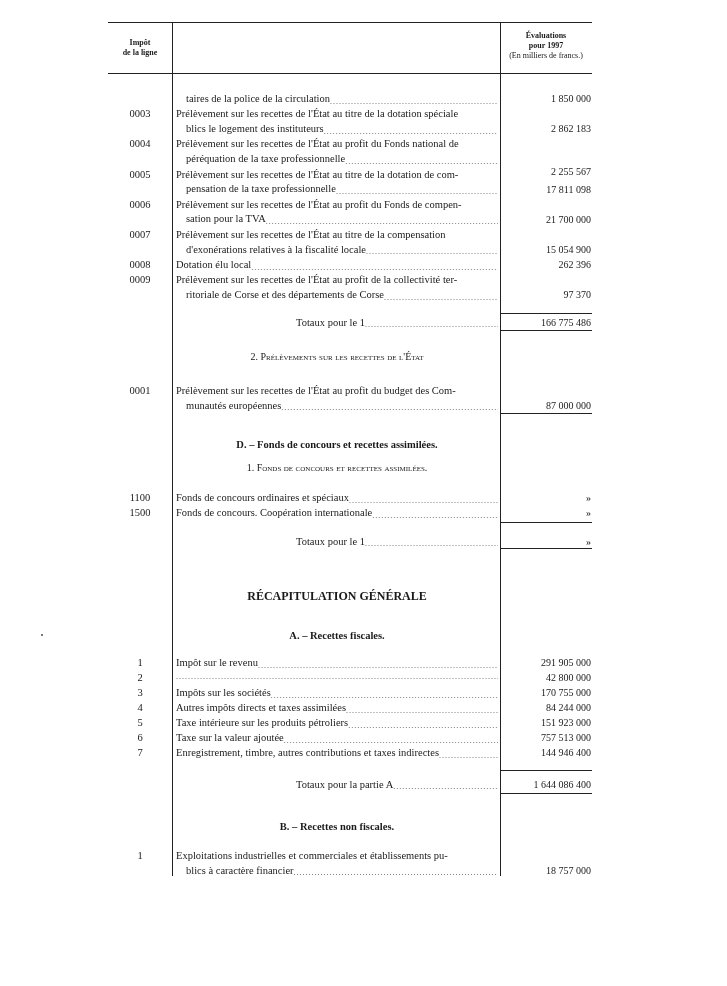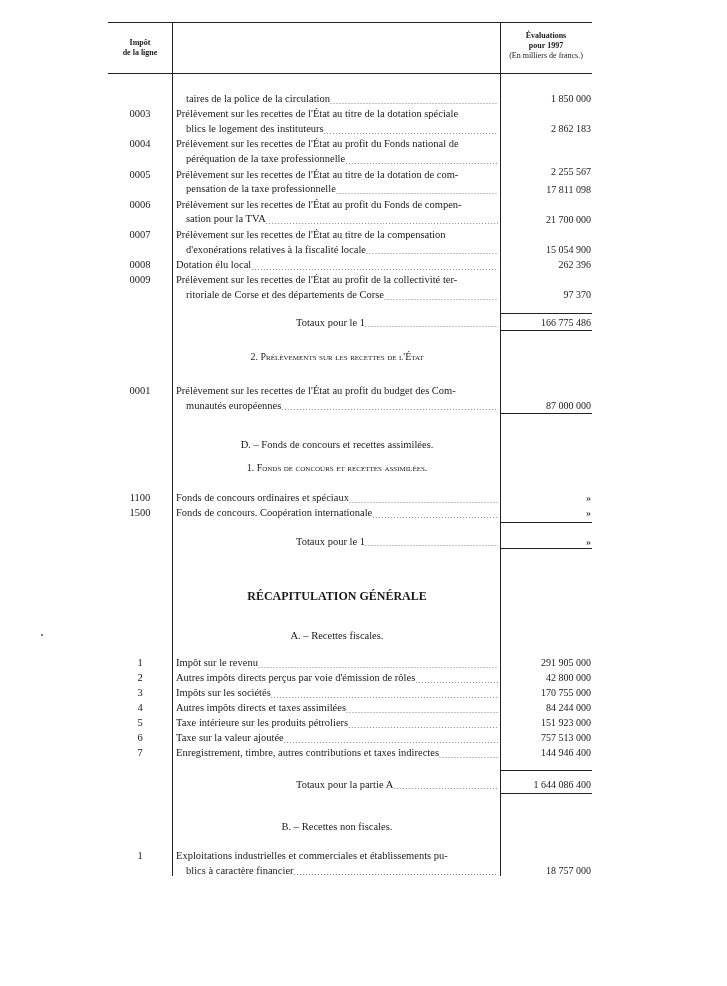--- a/index.html
+++ b/index.html
@@ -11,21 +11,21 @@
   .hdr { position: absolute; text-align: center; font-weight: bold; font-size: 8px; line-height: 10px; }
   .hdr .norm { font-weight: normal; }
   .num { position: absolute; left: 108px; width: 64px; text-align: center; font-size: 10.5px; line-height: 14px; }
   .desc { position: absolute; left: 176px; width: 322px; font-size: 10.5px; line-height: 14.7px; }
   .desc .line { display: flex; white-space: nowrap; overflow: hidden; }
   .desc .line.indent { padding-left: 10px; }
   .desc .line .txt { flex: 0 0 auto; }
   .desc .line .dots { flex: 1 1 auto; overflow: hidden; letter-spacing: 1px; color: #333; font-size: 8px; align-self: flex-end; line-height: 11px; }
   .val { position: absolute; left: 502px; width: 89px; text-align: right; font-size: 10px; line-height: 14px; }
   .center { position: absolute; left: 176px; width: 322px; text-align: center; font-size: 10.5px; line-height: 14px; }
-  .bold { font-weight: normal; }
+  .bold { font-weight: bold; }
   .sc { font-variant: small-caps; font-size: 10px; }
   .total { position: absolute; left: 176px; width: 322px; display: flex; white-space: nowrap; font-size: 10.5px; line-height: 14px; }
   .total .sp { flex: 0 0 120px; }
   .total .txt { flex: 0 0 auto; }
   .total .dots { flex: 1 1 auto; overflow: hidden; letter-spacing: 1px; font-size: 8px; align-self: flex-end; line-height: 11px; color:#333; }
   .recap { position: absolute; left: 176px; width: 322px; text-align: center; font-weight: bold; font-size: 12px; }
   .stray { position: absolute; left: 41px; top: 634px; width: 2px; height: 2px; background: #777; }
 </style>
 </head>
 <body>
@@ -195,21 +195,20 @@
       <div class="desc" style="top: 656px;">
         <div class="line">
           <span class="txt">Impôt sur le revenu</span>
           <span class="dots">........................................................................................................................................................................................................</span>
         </div>
       </div>
       <div class="val" style="top: 656px;">291 905 000</div>
       <div class="num" style="top: 671px;">2</div>
       <div class="desc" style="top: 671px;">
         <div class="line">
-          <span class="txt">Autres impôts directs perçus par voie d'émission de rôles</span>
           <span class="dots">........................................................................................................................................................................................................</span>
         </div>
       </div>
       <div class="val" style="top: 671px;">42 800 000</div>
       <div class="num" style="top: 686px;">3</div>
       <div class="desc" style="top: 686px;">
         <div class="line">
           <span class="txt">Impôts sur les sociétés</span>
           <span class="dots">........................................................................................................................................................................................................</span>
         </div>

